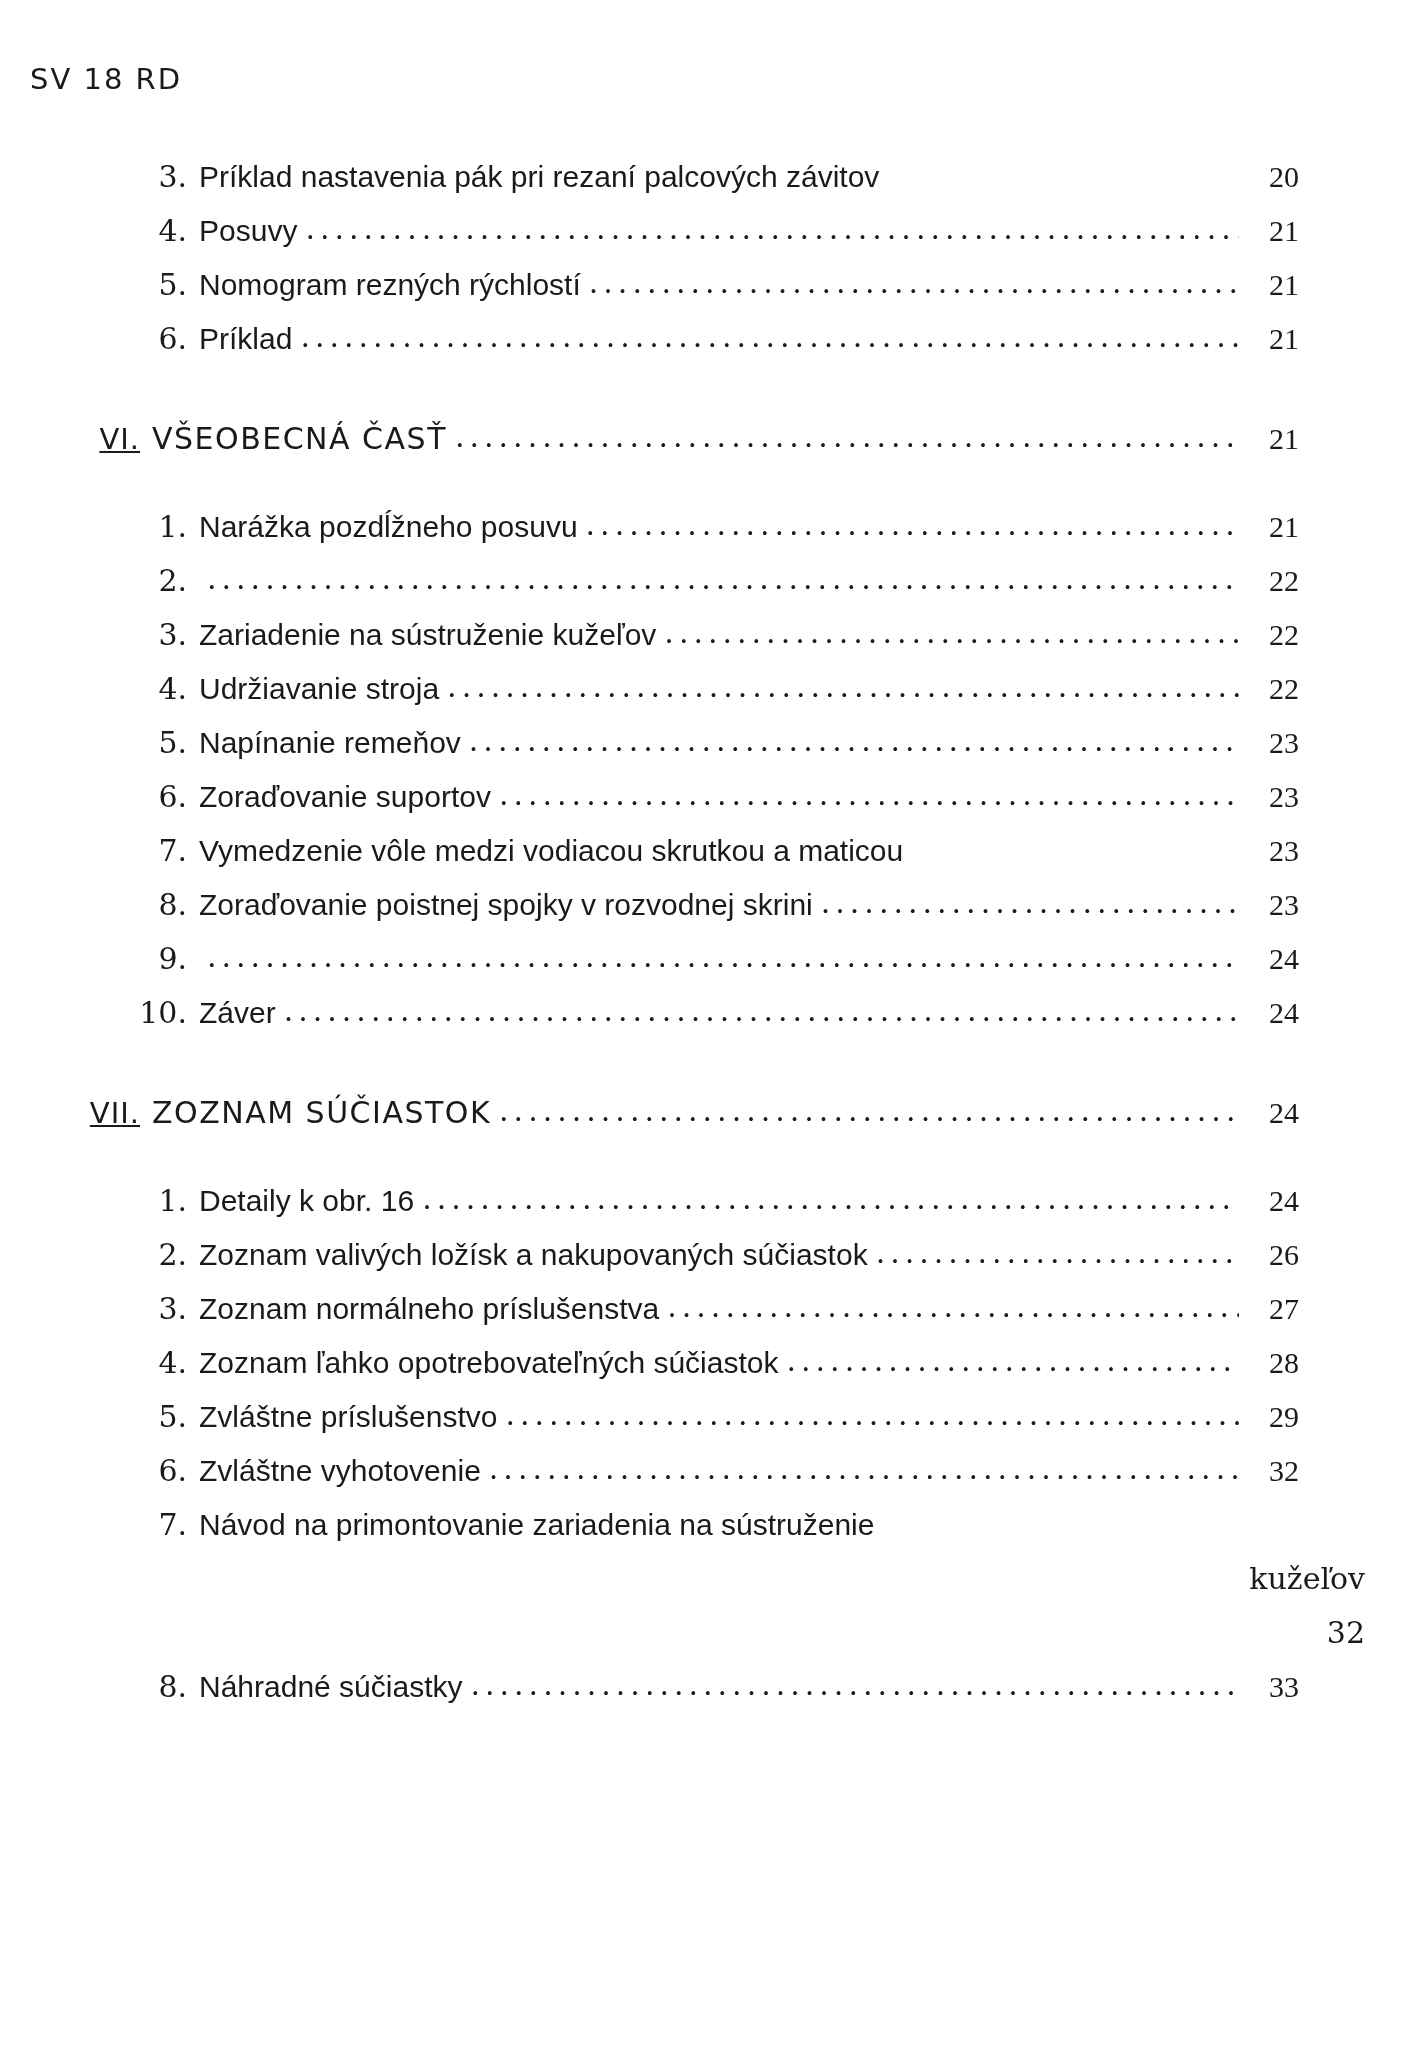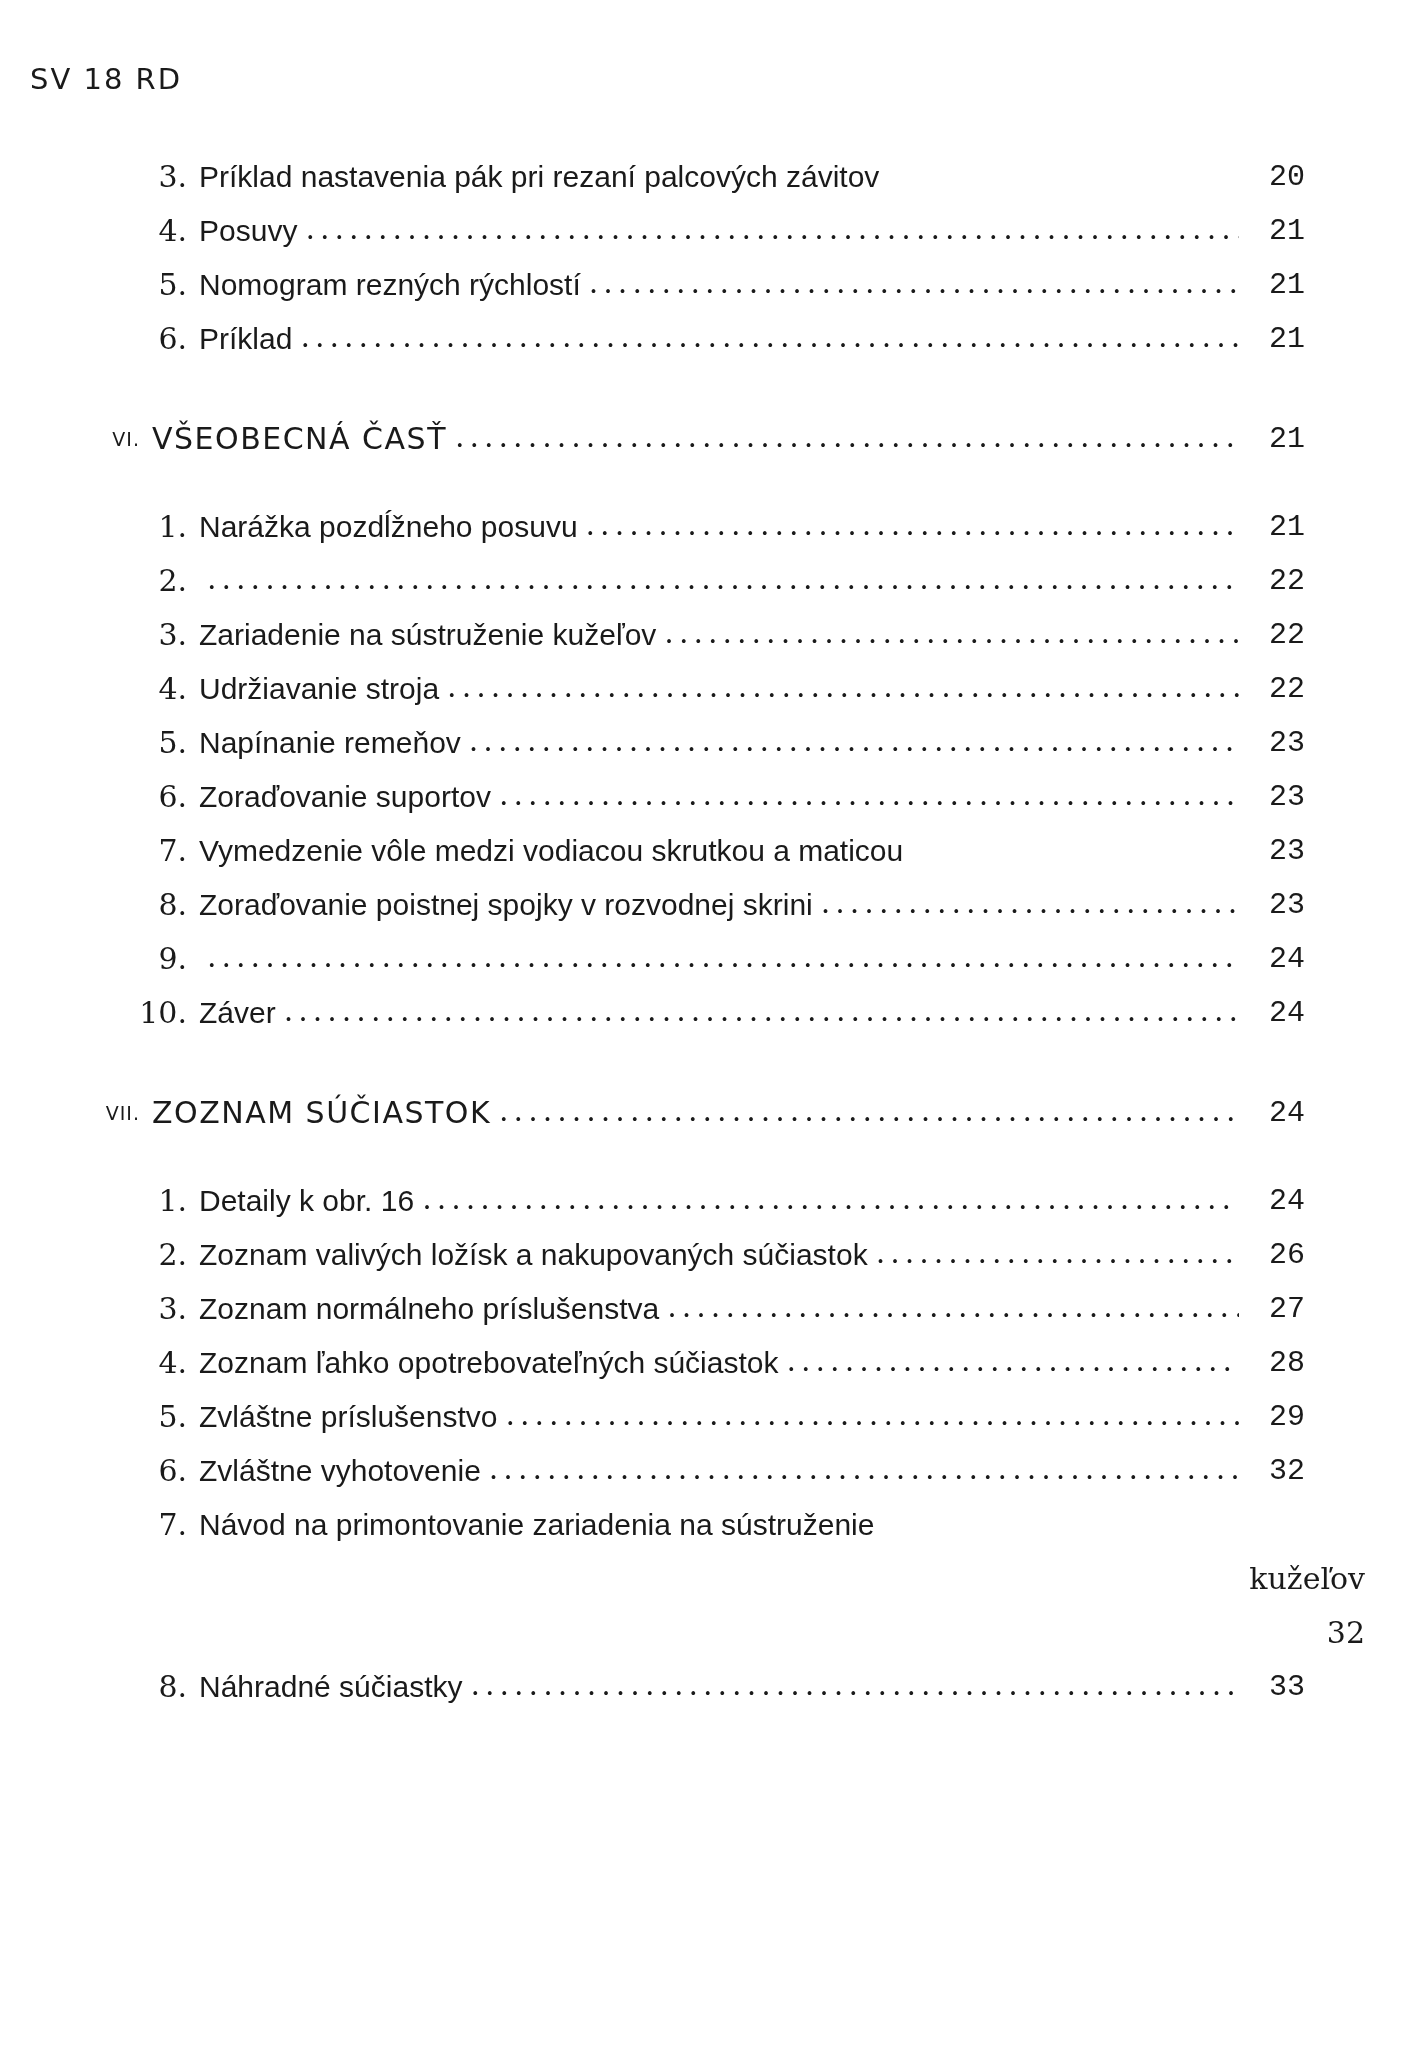--- a/index.html
+++ b/index.html
@@ -50,21 +50,21 @@
     line-height: 54px;
     white-space: nowrap;
   }
   .row .num {
     flex: 0 0 auto;
     text-align: right;
     padding-right: 12px;
     font-family: "DejaVu Serif", serif;
   }
   .row.lvl1 .num { width: 135px; }
-  .row.lvl0 .num { width: 88px; font-family: "DejaVu Sans", sans-serif; font-size: 19px; letter-spacing: 1px; }
+  .row.lvl0 .num { width: 88px; font-family: "DejaVu Sans", sans-serif; font-size: 29px; letter-spacing: 1px; text-decoration: underline; }
   .row .label {
     flex: 0 0 auto;
     font-family: Liberation Sans, sans-serif;
   }
   .row.lvl0 .label {
     font-family: "DejaVu Sans", sans-serif;
     font-size: 30px;
     letter-spacing: 1.5px;
   }
   .row .leader {
@@ -82,21 +82,21 @@
     letter-spacing: 5px;
     font-size: 30px;
     color: #1a1a1a;
     white-space: nowrap;
   }
   .row .page-no {
     flex: 0 0 auto;
     width: 96px;
     text-align: left;
     padding-left: 22px;
-    font-family: Liberation Mono, monospace;
+    font-family: Liberation Serif, serif;
     font-size: 30px;
   }
   .cont-row {
     display: flex;
     align-items: flex-end;
     font-size: 30px;
     line-height: 54px;
     white-space: nowrap;
     flex-direction: column;
   }

